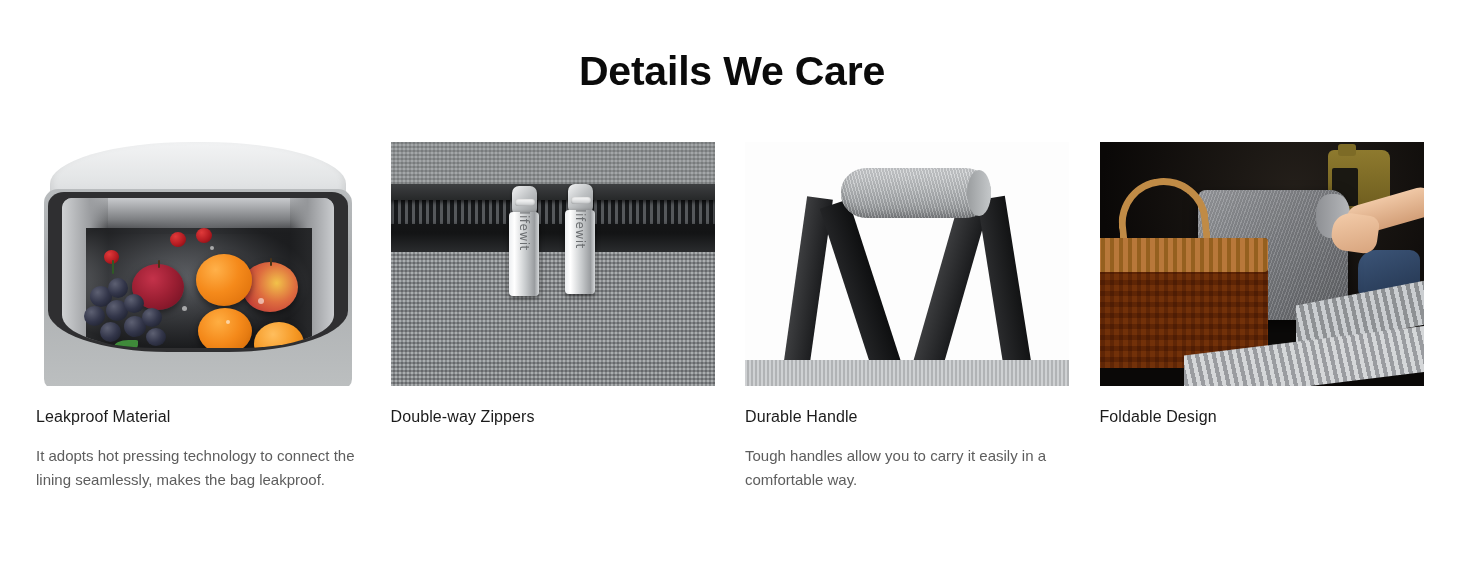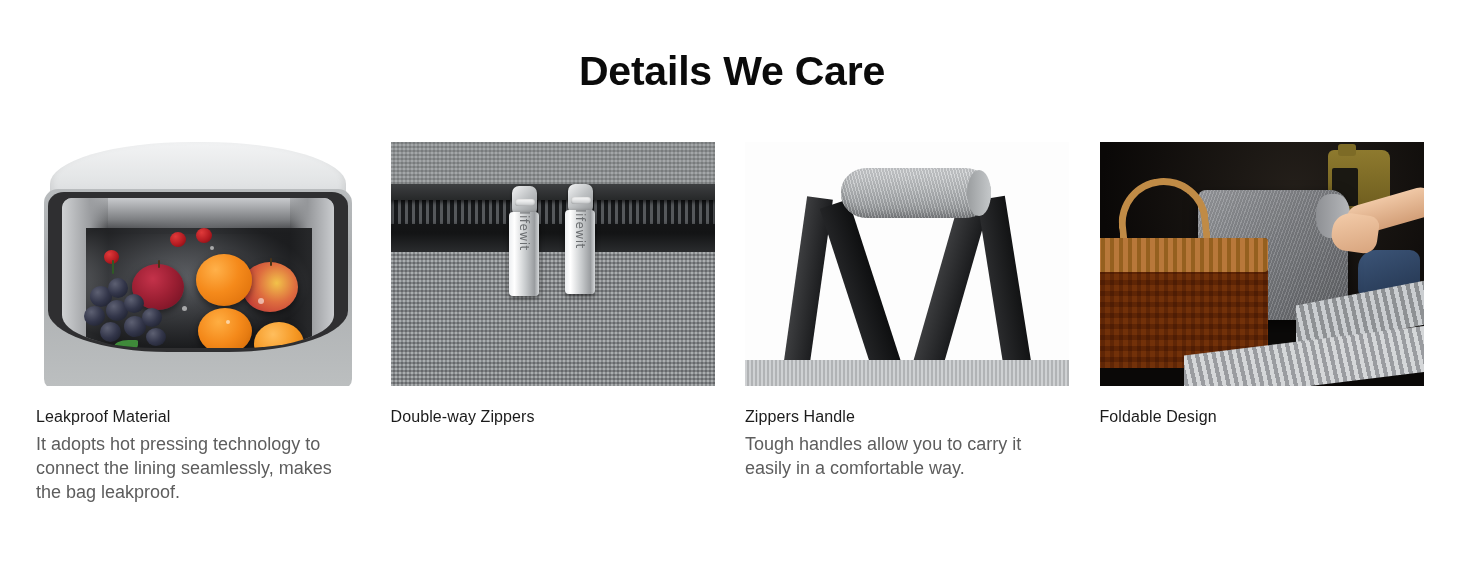--- a/index.html
+++ b/index.html
@@ -48,22 +48,22 @@
   }
   .card-title {
     margin-top: 18px;
     font-size: 16px;
     line-height: 26px;
     color: #1b1b1b;
     font-weight: 400;
     letter-spacing: .1px;
   }
   .card-desc {
-    margin-top: 2px;
-    font-size: 18px;
+    margin-top: 14px;
+    font-size: 15px;
     line-height: 24px;
     color: #5d5d5d;
     font-weight: 300;
     max-width: 322px;
   }
 
   
   .img1 { background: #ffffff; }
   .i1-lid {
     position: absolute; left: 14px; top: 0px; width: 296px; height: 70px;
@@ -383,21 +383,21 @@
       <div class="thumb img3">
         <div class="strap s1"></div>
         <div class="strap s2"></div>
         <div class="strap s3"></div>
         <div class="strap s4"></div>
         <div class="i3-pad"></div>
         <div class="i3-padTex"></div>
         <div class="i3-padCap"></div>
         <div class="i3-bagTop"></div>
       </div>
-      <div class="card-title">Zippers Handle</div>
+      <div class="card-title">Durable Handle</div>
       <div class="card-desc">Tough handles allow you to carry it easily in a comfortable way.</div>
     </div>
 
     <div class="card">
       <div class="thumb img4">
         <div class="i4-dark"></div>
         <div class="i4-jug"></div>
         <div class="i4-jugCap"></div>
         <div class="i4-jugLabel"></div>
         <div class="i4-shadow"></div>

